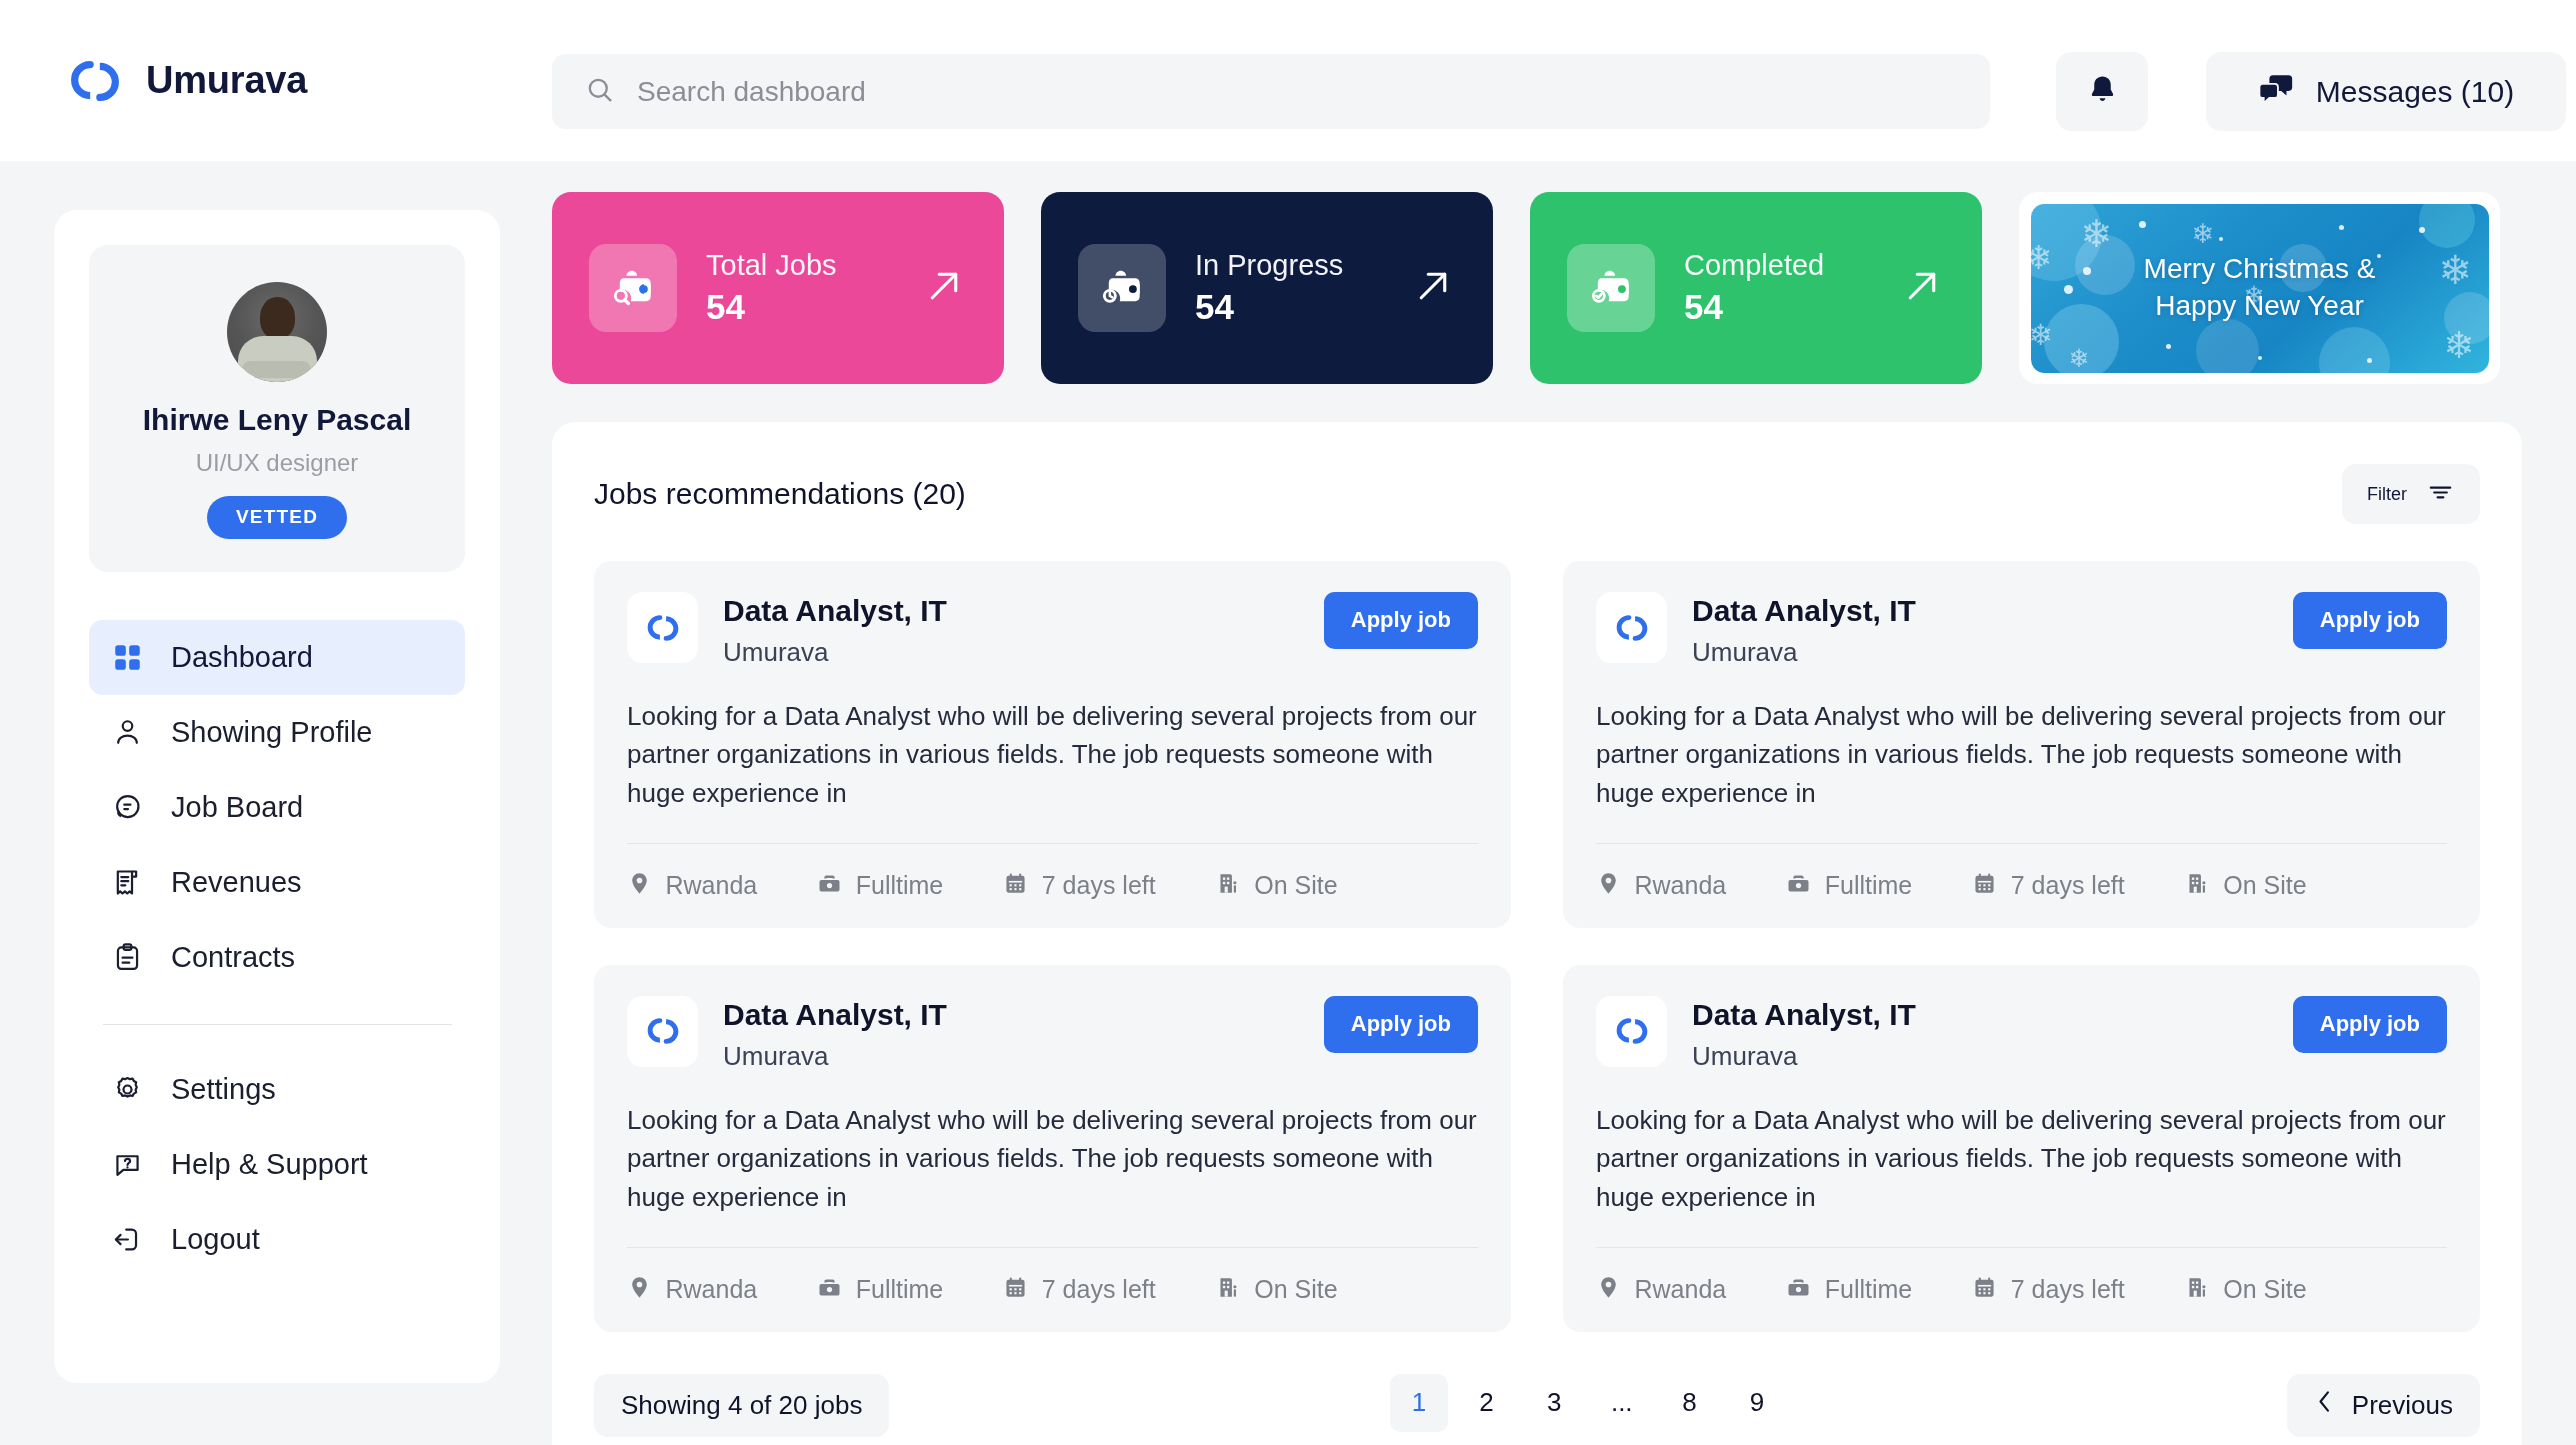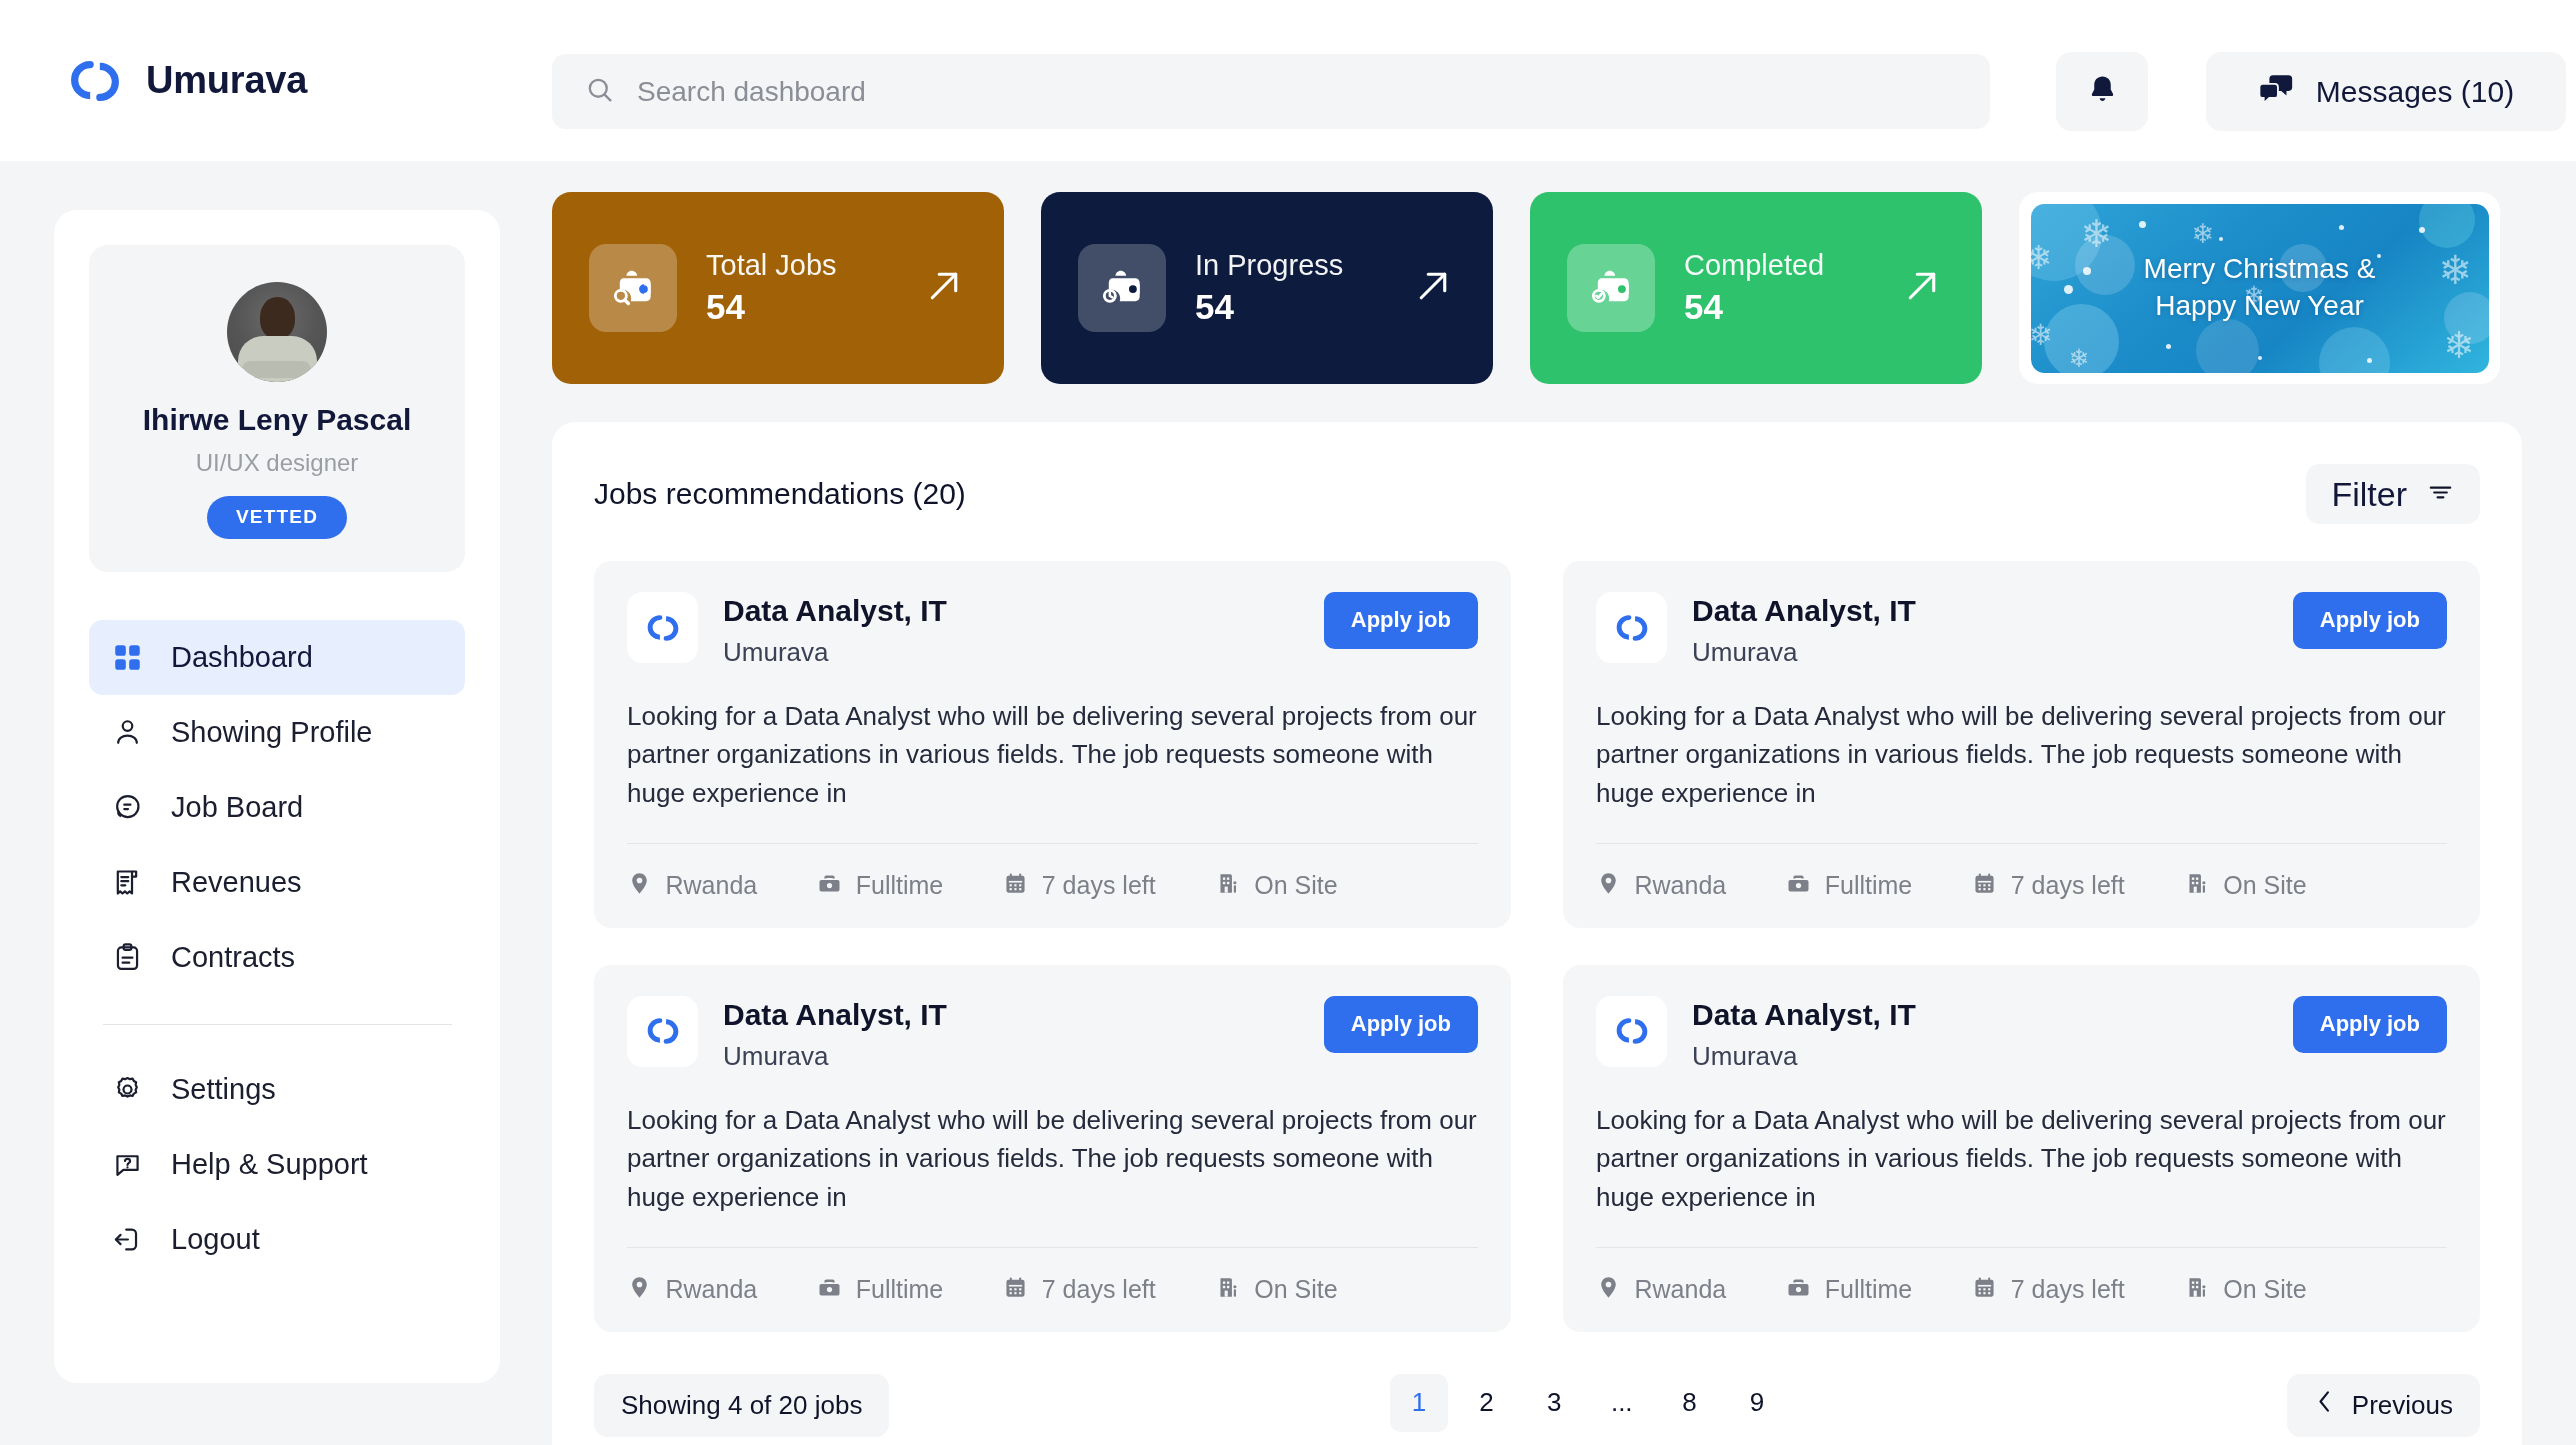--- a/index.html
+++ b/index.html
@@ -139,21 +139,21 @@
     margin-top: 38px; background: #FFFFFF; border-radius: 23px;
     padding: 42px 42px 44px 42px;
   }
   .panel-head { display: flex; align-items: center; justify-content: space-between; }
   .panel-title { font-size: 30px; color: #10142B; }
   .filter-btn {
     background: #F4F5F6; border-radius: 13.5px;
     height: 60px; padding: 0 25px;
     display: flex; align-items: center; gap: 19px; cursor: pointer;
   }
-  .filter-label { font-size: 34px; color: #12183A; }
+  .filter-label { font-size: 18px; color: #12183A; }
 
   .jobs-grid {
     margin-top: 37px;
     display: grid; grid-template-columns: 1fr 1fr; gap: 37px 52px;
   }
   .job-card { background: #F5F6F7; border-radius: 17.3px; padding: 31px 33px 0 33px; }
   .job-head { display: flex; align-items: flex-start; gap: 25px; }
   .job-logo {
     width: 71px; height: 71px; border-radius: 15.4px; background: #FFFFFF;
     display: flex; align-items: center; justify-content: center; flex: 0 0 71px;
@@ -355,21 +355,21 @@
       <span class="nav-label">Logout</span>
     </div>
 
   </div>
 </div>
 
 <div class="main">
 
   <div class="stats-row">
 
-    <div class="stat-card" style="background:#a16207">
+    <div class="stat-card" style="background:#ec4899">
       <div class="stat-icon-box" style="background:rgba(255,255,255,.26)">
         <svg width="50" height="50" viewBox="0 0 28 28" fill="#FFFFFF">
           <path d="M10.3 7.2c0-1.6 1.4-2.9 3-2.9s3 1.3 3 2.9z"></path>
           <path d="M6.6 8.6h14.8c1.4 0 2.5 1.1 2.5 2.5v7.8c0 1.4-1.1 2.5-2.5 2.5H12.7a5 5 0 0 0-6.1-6.4V11c0-1.3 1.1-2.4 2-2.4z"></path>
           <circle cx="20.1" cy="14.6" r="2.7" fill="#2F6FED"></circle>
           <path d="M20.1 11.9h3.8v5.4h-3.8z" fill="#FFFFFF"></path>
           <circle cx="20.1" cy="14.6" r="2.2" fill="#2F6FED"></circle>
           <circle cx="7.2" cy="18.4" r="3.1" fill="none" stroke="#FFFFFF" stroke-width="1.6"></circle>
           <line x1="9.4" y1="20.7" x2="11.4" y2="22.7" stroke="#FFFFFF" stroke-width="1.9" stroke-linecap="round"></line>
         </svg>

